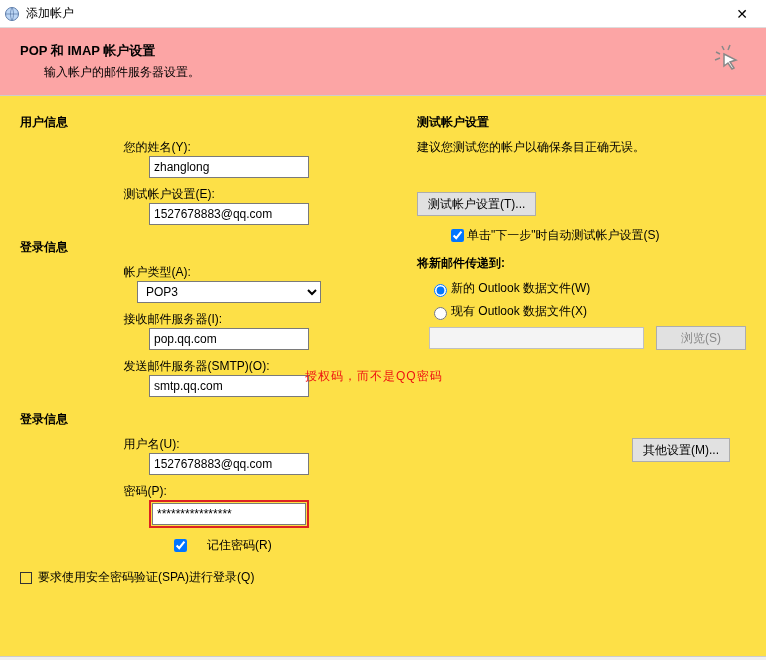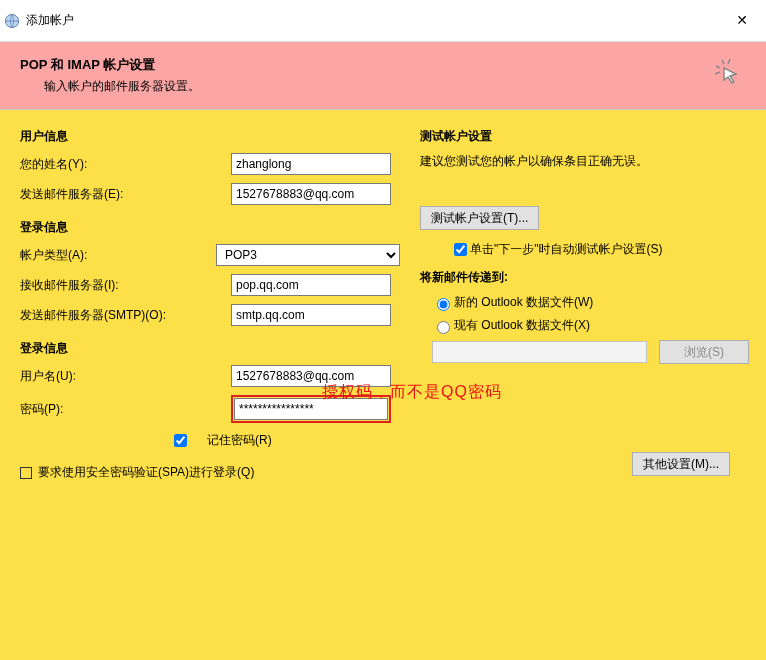--- a/index.html
+++ b/index.html
@@ -8,27 +8,26 @@
     font-family: "Microsoft YaHei", "SimSun", Arial, sans-serif;
     font-size: 12px;
     background: #fff;
     color: #000;
     width: 766px;
     height: 660px;
     overflow: hidden;
     position: relative;
   }
   .titlebar {
-    height: 42px;
+    height: 28px;
     display: flex;
     align-items: center;
     padding: 0 4px 0 4px;
     border-bottom: 1px solid #ddd;
     background: #fff;
-    font-family: Liberation Serif, serif;
   }
   .titlebar .globe {
     width: 16px; height: 16px; margin-right: 6px;
   }
   .titlebar .title { flex: 1; }
   .titlebar .close {
     width: 40px;
     text-align: center;
     font-size: 14px;
     cursor: pointer;
@@ -73,20 +72,21 @@
   .sect-title {
     font-weight: bold;
     margin: 0 0 8px 0;
     font-size: 12px;
   }
   .sect-title.mt { margin-top: 14px; }
   .row {
     display: flex;
     align-items: center;
     margin-bottom: 8px;
+    flex-direction: column;
   }
   .row label {
     width: 170px;
     padding-left: 0;
   }
   .row .ctrl {
     flex: 1;
     padding-left: 41px;
   }
   input[type=text], input[type=password], select {
@@ -105,24 +105,24 @@
     border: 2px solid #d22;
     padding: 1px;
     display: inline-block;
   }
   .pw-box input {
     border: 1px solid #7a7a7a;
     width: 154px;
   }
   .annot {
     color: #e11;
-    font-size: 16px;
+    font-size: 12px;
     font-weight: 500;
     position: absolute;
-    left: 322px;
+    left: 305px;
     top: 272px;
     letter-spacing: 1px;
   }
   .check-row {
     display: flex;
     align-items: center;
     margin: 4px 0 4px 150px;
     gap: 16px;
   }
   .check-row input[type=checkbox] {
@@ -221,21 +221,21 @@
   <div class="cols">
 
     <div class="col-left">
       <div class="sect-title">用户信息</div>
 
       <div class="row">
         <label>您的姓名(Y):</label>
         <div class="ctrl"><input type="text" value="zhanglong" style=""></div>
       </div>
       <div class="row">
-        <label>发送邮件服务器(E):</label>
+        <label>测试帐户设置(E):</label>
         <div class="ctrl"><input type="text" value="1527678883@qq.com" style=""></div>
       </div>
 
       <div class="sect-title mt">登录信息</div>
 
       <div class="row">
         <label>帐户类型(A):</label>
         <div class="ctrl">
           <select>
             <option>POP3</option>

